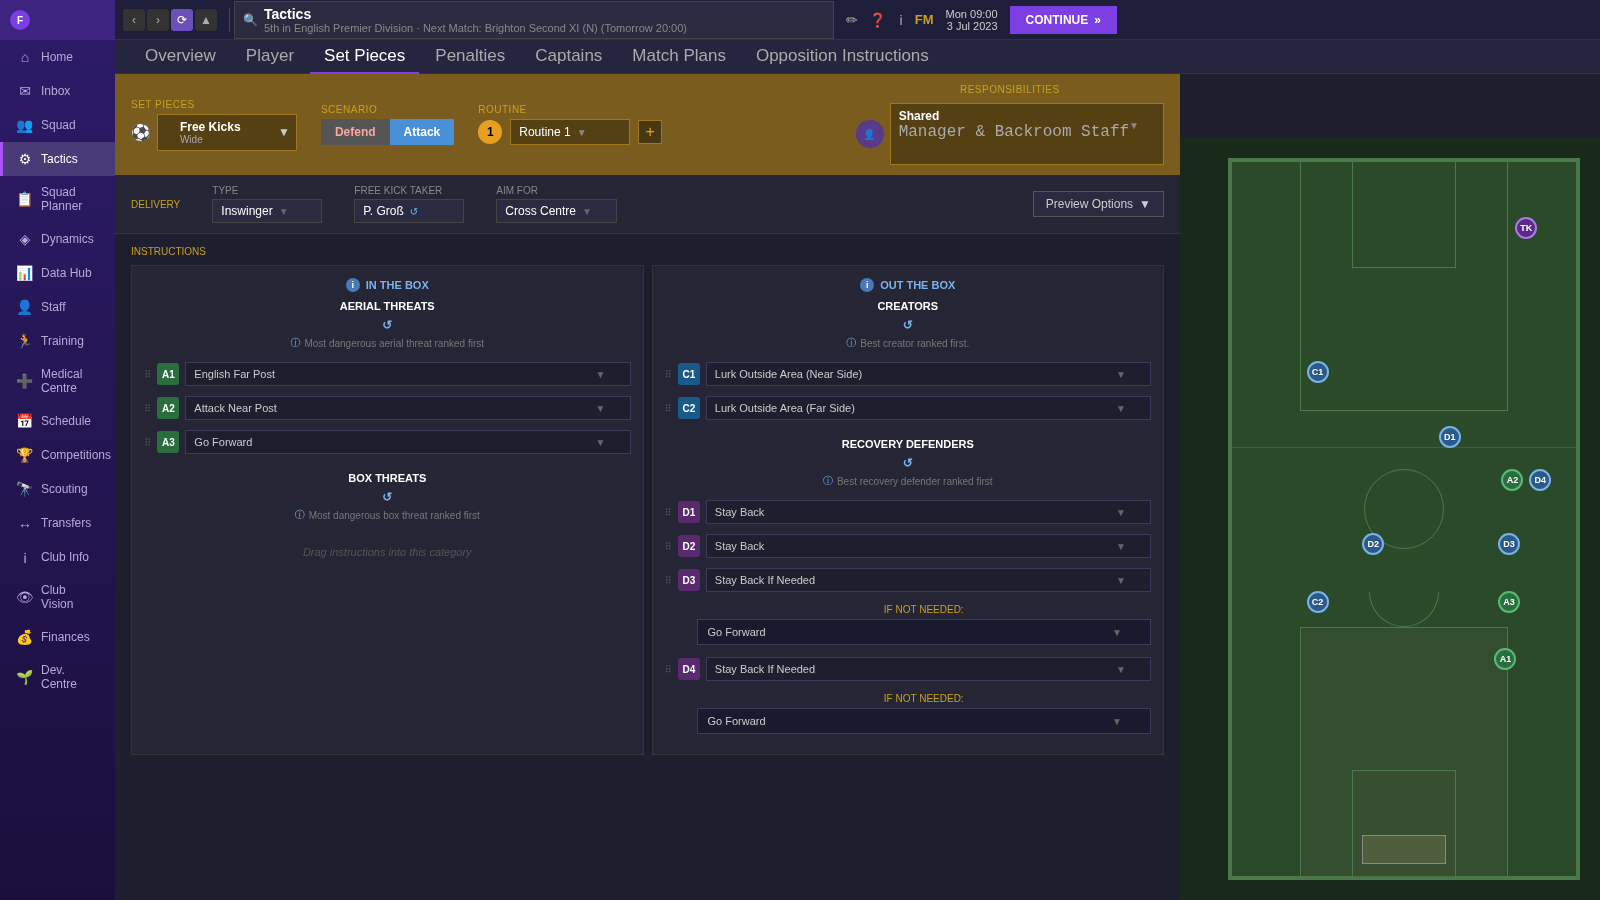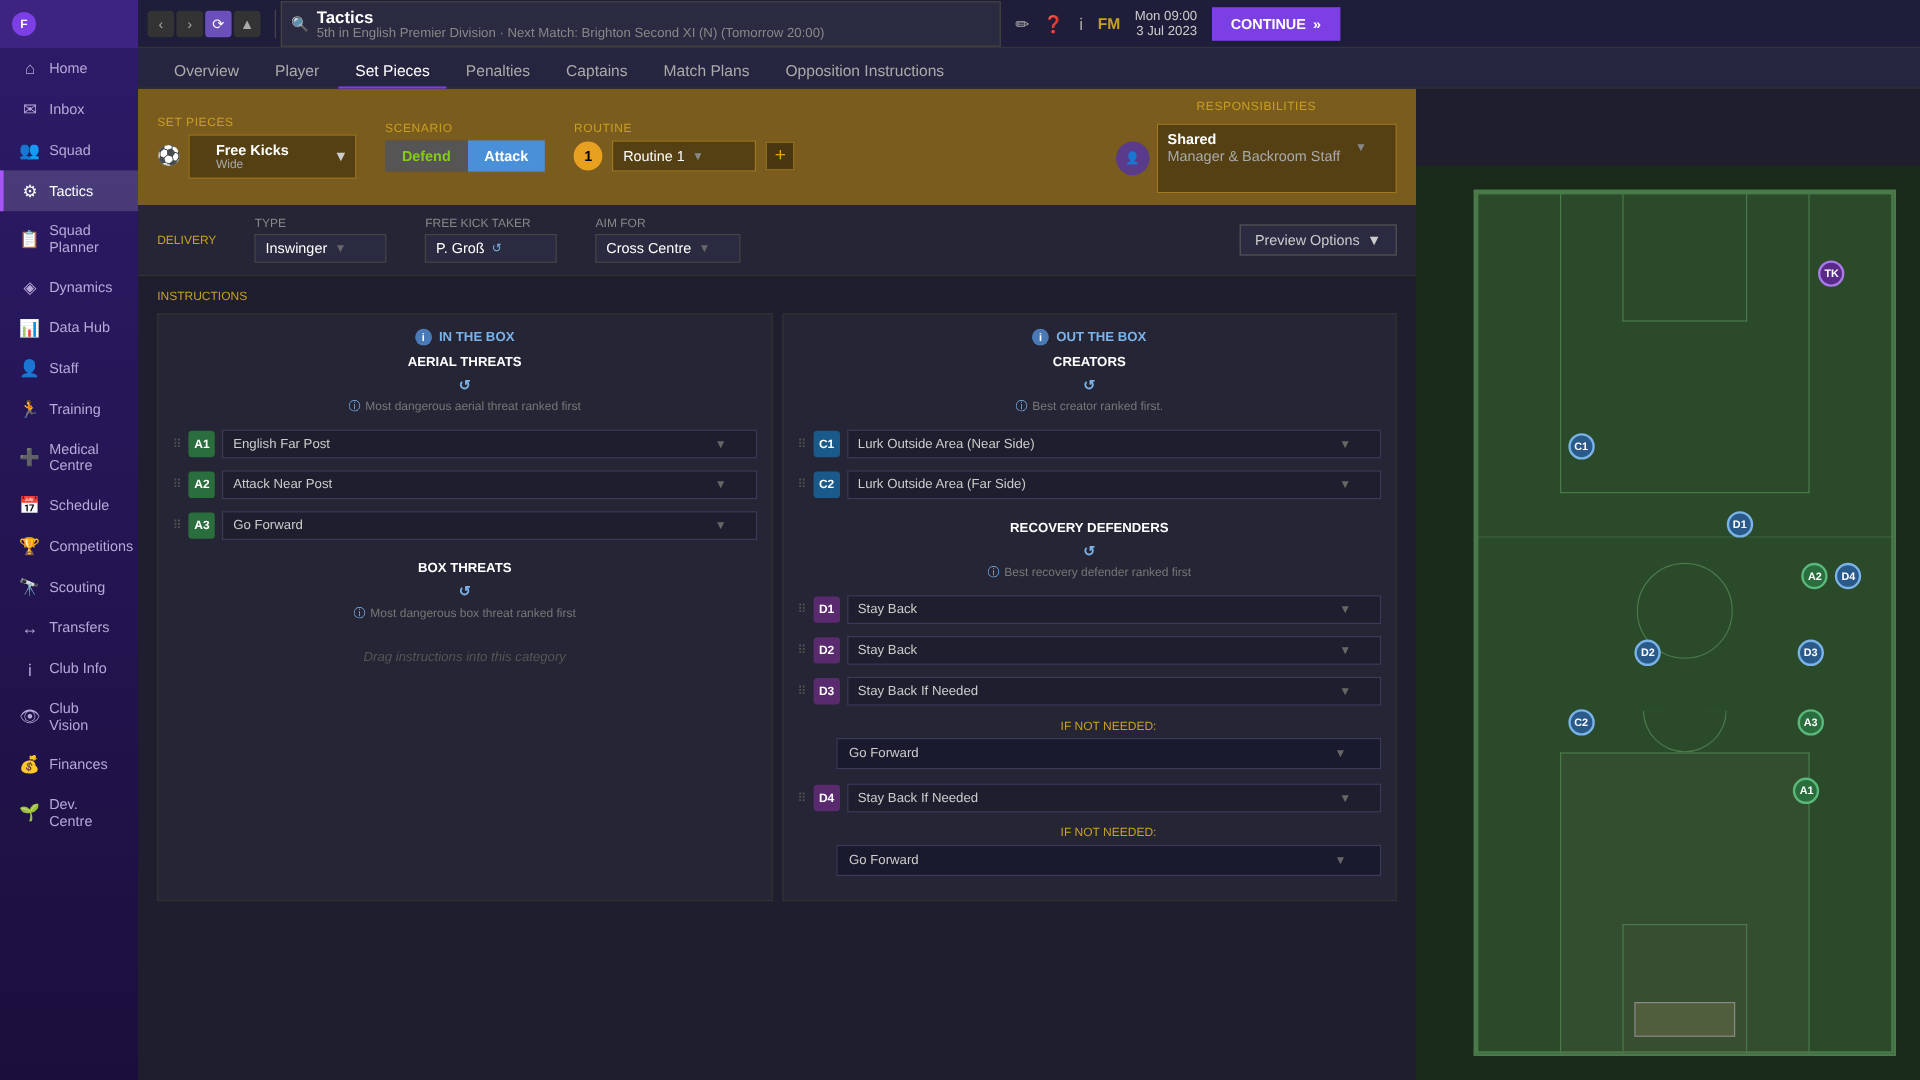--- a/index.html
+++ b/index.html
@@ -38,21 +38,21 @@
       background: #7b3fe4; color: #fff; border: none; padding: 7px 16px;
       cursor: pointer; font-size: 12px; font-weight: bold; display: flex; align-items: center; gap: 6px;
     }
 
     
     #subnav {
       position: absolute; left: 115px; top: 40px; right: 0; height: 34px;
       background: #252540; display: flex; align-items: flex-end; border-bottom: 1px solid #333; padding: 0 16px; gap: 2px;
     }
     .subnav-tab {
-      padding: 6px 14px; cursor: pointer; color: #aaa; font-size: 13px;
+      padding: 6px 14px; cursor: pointer; color: #aaa; font-size: 17px;
       border-bottom: 2px solid transparent; margin-bottom: -1px;
     }
     .subnav-tab.active { color: #fff; border-bottom-color: #7b3fe4; }
 
     
     #main {
       position: absolute; left: 115px; top: 74px; right: 0; bottom: 0;
       background: #1e1e2e; overflow: hidden;
     }
 
@@ -65,21 +65,21 @@
     .sp-dropdown {
       background: rgba(0,0,0,0.3); border: 1px solid #a07820; color: #fff;
       padding: 5px 28px 5px 22px; font-size: 12px; cursor: pointer;
       display: flex; align-items: center; gap: 6px; position: relative; min-width: 140px;
     }
     .sp-dropdown-arrow { position: absolute; right: 6px; color: #ccc; }
     .scenario-btns { display: flex; gap: 0; }
     .scenario-btn {
       padding: 6px 14px; border: none; cursor: pointer; font-size: 12px; font-weight: bold;
     }
-    .scenario-btn.defend { background: #555; color: #84cc16; }
+    .scenario-btn.defend { background: #555; color: #fca5a5; }
     .scenario-btn.attack { background: #4a90d9; color: #fff; }
     .routine-area { display: flex; align-items: center; gap: 8px; }
     .routine-num { background: #e8a020; color: #000; width: 24px; height: 24px; display: flex; align-items: center; justify-content: center; font-weight: bold; border-radius: 50%; font-size: 12px; }
     .routine-select { background: rgba(0,0,0,0.3); border: 1px solid #a07820; color: #fff; padding: 5px 24px 5px 8px; font-size: 12px; cursor: pointer; display: flex; align-items: center; gap: 6px; min-width: 120px; position: relative; }
     .add-btn { background: rgba(0,0,0,0.4); border: 1px solid #a07820; color: #e8a020; width: 24px; height: 24px; display: flex; align-items: center; justify-content: center; cursor: pointer; font-size: 16px; }
     .resp-area { display: flex; align-items: center; gap: 8px; margin-left: auto; }
     .resp-avatar { width: 28px; height: 28px; background: #5a3a8a; border-radius: 50%; display: flex; align-items: center; justify-content: center; color: #fff; font-size: 10px; }
     .resp-select { background: rgba(0,0,0,0.3); border: 1px solid #a07820; color: #fff; padding: 5px 24px 23px 8px; font-size: 12px; cursor: pointer; min-width: 200px; display: flex; align-items: center; justify-content: space-between; }
 
     
@@ -319,21 +319,21 @@
         </div>
       </div>
 
       <div class="sp-section resp-area">
         <div class="sp-label">RESPONSIBILITIES</div>
         <div style="display:flex;align-items:center;gap:6px;">
           <div class="resp-avatar">👤</div>
           <div class="resp-select">
             <div>
               <div style="color:#fff;font-weight:bold;">Shared</div>
-              <div style="color:#aaa;font-size:12px;">Manager &amp; Backroom Staff</div>
+              <div style="color:#aaa;font-size:16px;font-family:Liberation Mono, monospace;">Manager &amp; Backroom Staff</div>
             </div>
             <span style="color:#888;font-size:10px;">▼</span>
           </div>
         </div>
       </div>
     </div>
 
     <div class="delivery-bar">
       <div class="delivery-label">DELIVERY</div>
       <div class="delivery-section">

